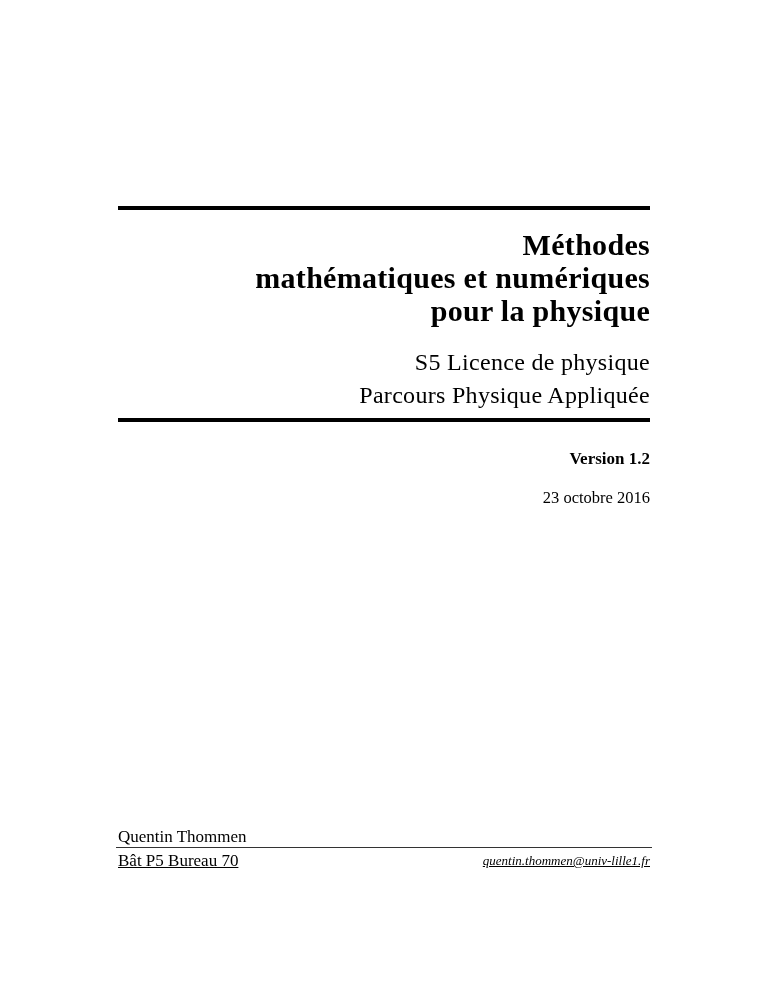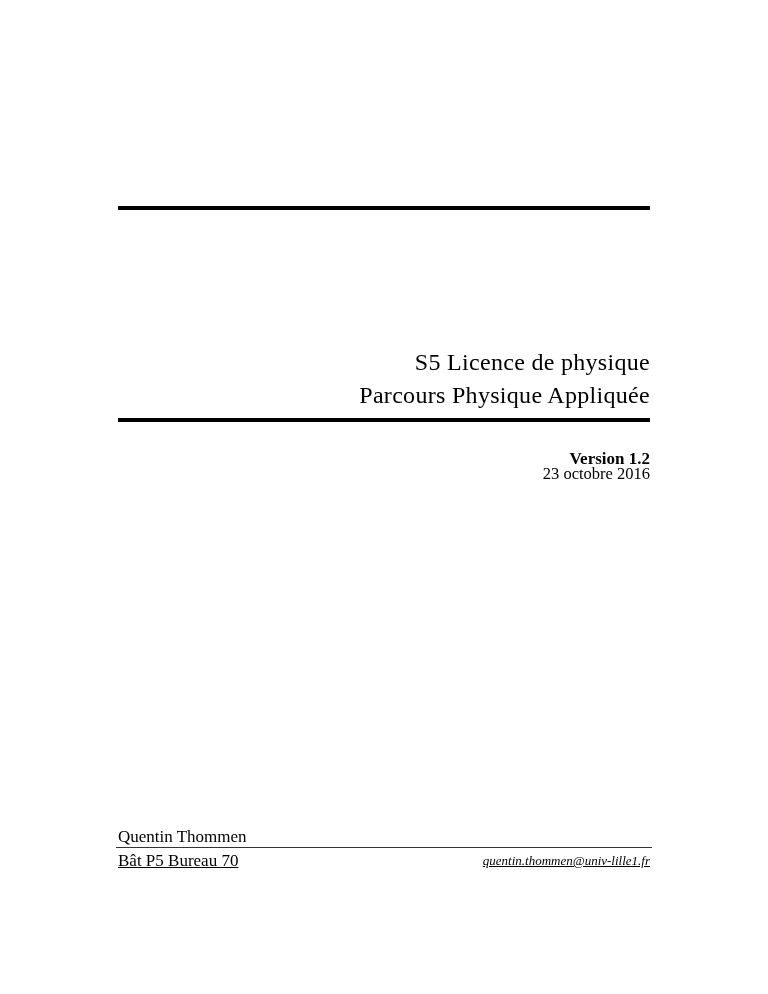--- a/index.html
+++ b/index.html
@@ -51,21 +51,21 @@
     width: 532px;
     text-align: right;
     font-size: 17px;
     line-height: 20px;
     font-weight: bold;
     margin-top: 16px;
   }
   .date-line {
     position: absolute;
     left: 118px;
-    top: 464px;
+    top: 488px;
     width: 532px;
     text-align: right;
     font-size: 16.5px;
     line-height: 20px;
   }
   .footer-author {
     position: absolute;
     left: 118px;
     top: 827px;
     width: 532px;
@@ -97,20 +97,25 @@
     font-size: 13px;
   }
 </style>
 </head>
 <body>
 
 <div class="page">
 
   <div class="rule-thick rule-top"></div>
 
+  <div class="title-block">
+    <div>Méthodes</div>
+    <div>mathématiques et numériques</div>
+    <div>pour la physique</div>
+  </div>
 
   <div class="subtitle-block">
     <div>S5 Licence de physique</div>
     <div>Parcours Physique Appliquée</div>
   </div>
 
   <div class="rule-thick rule-mid"></div>
 
   <div class="version-line">Version 1.2</div>
 

